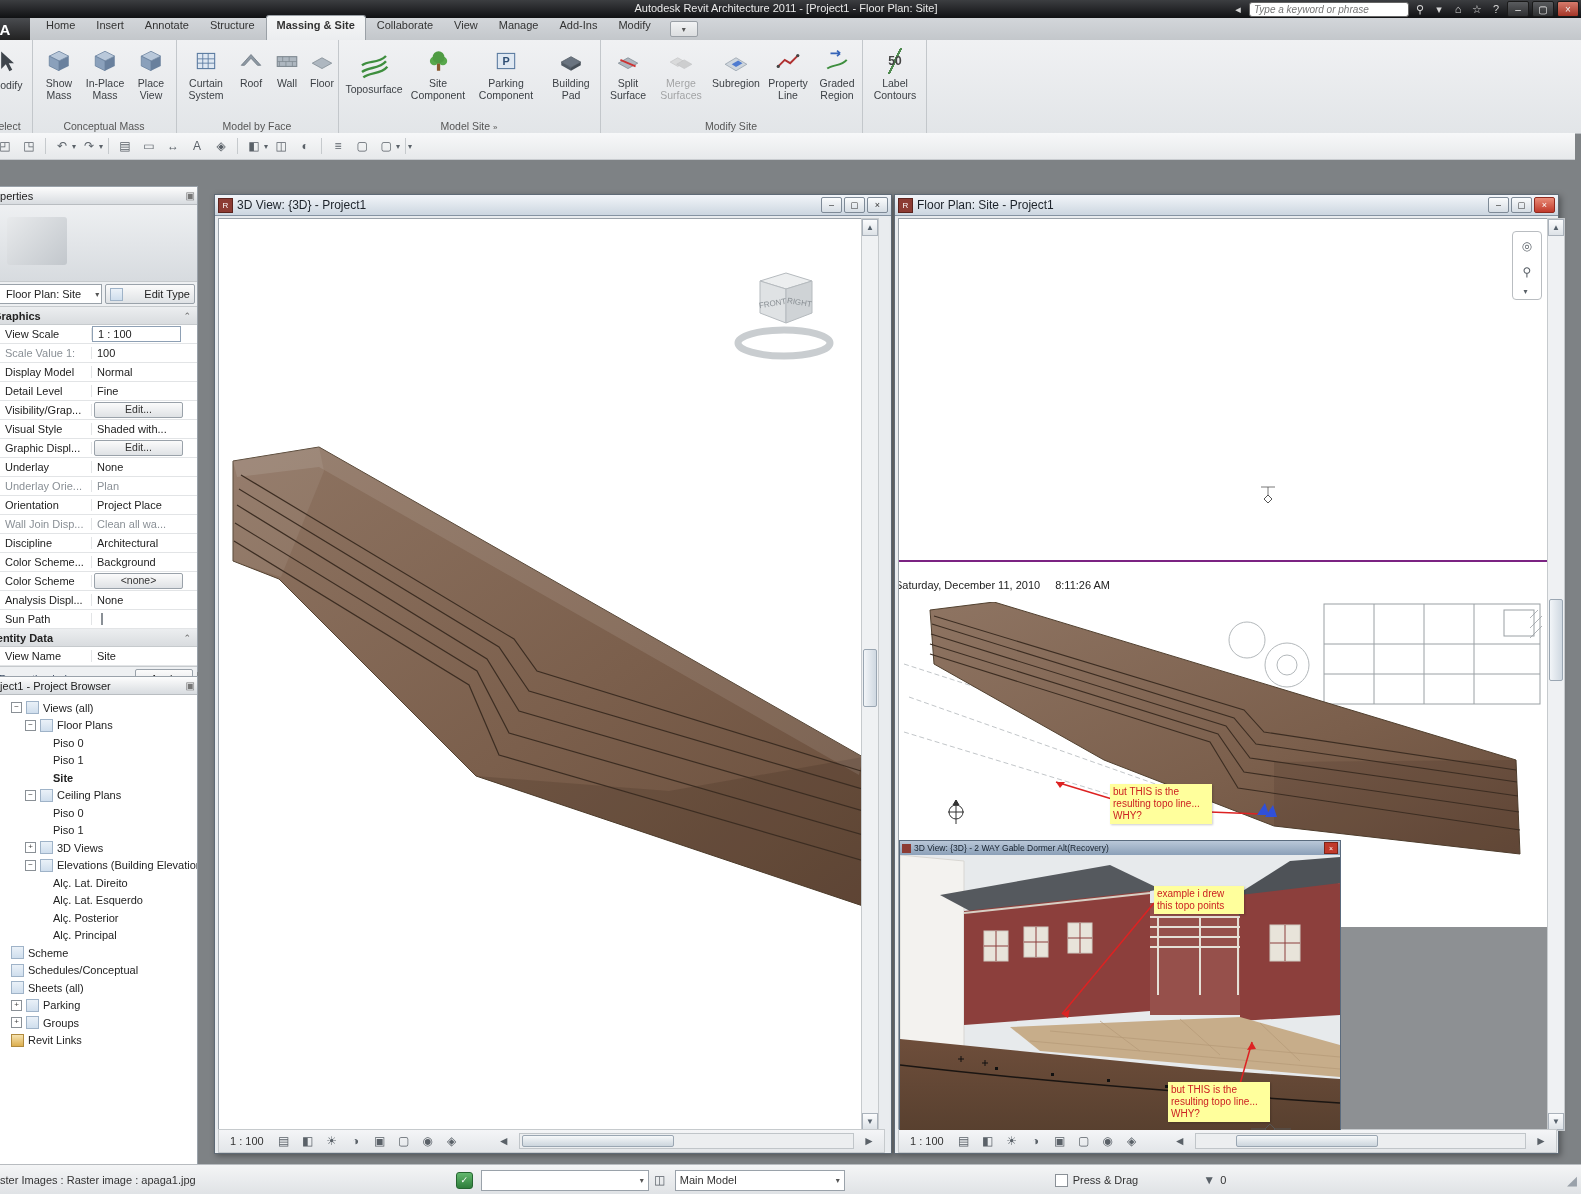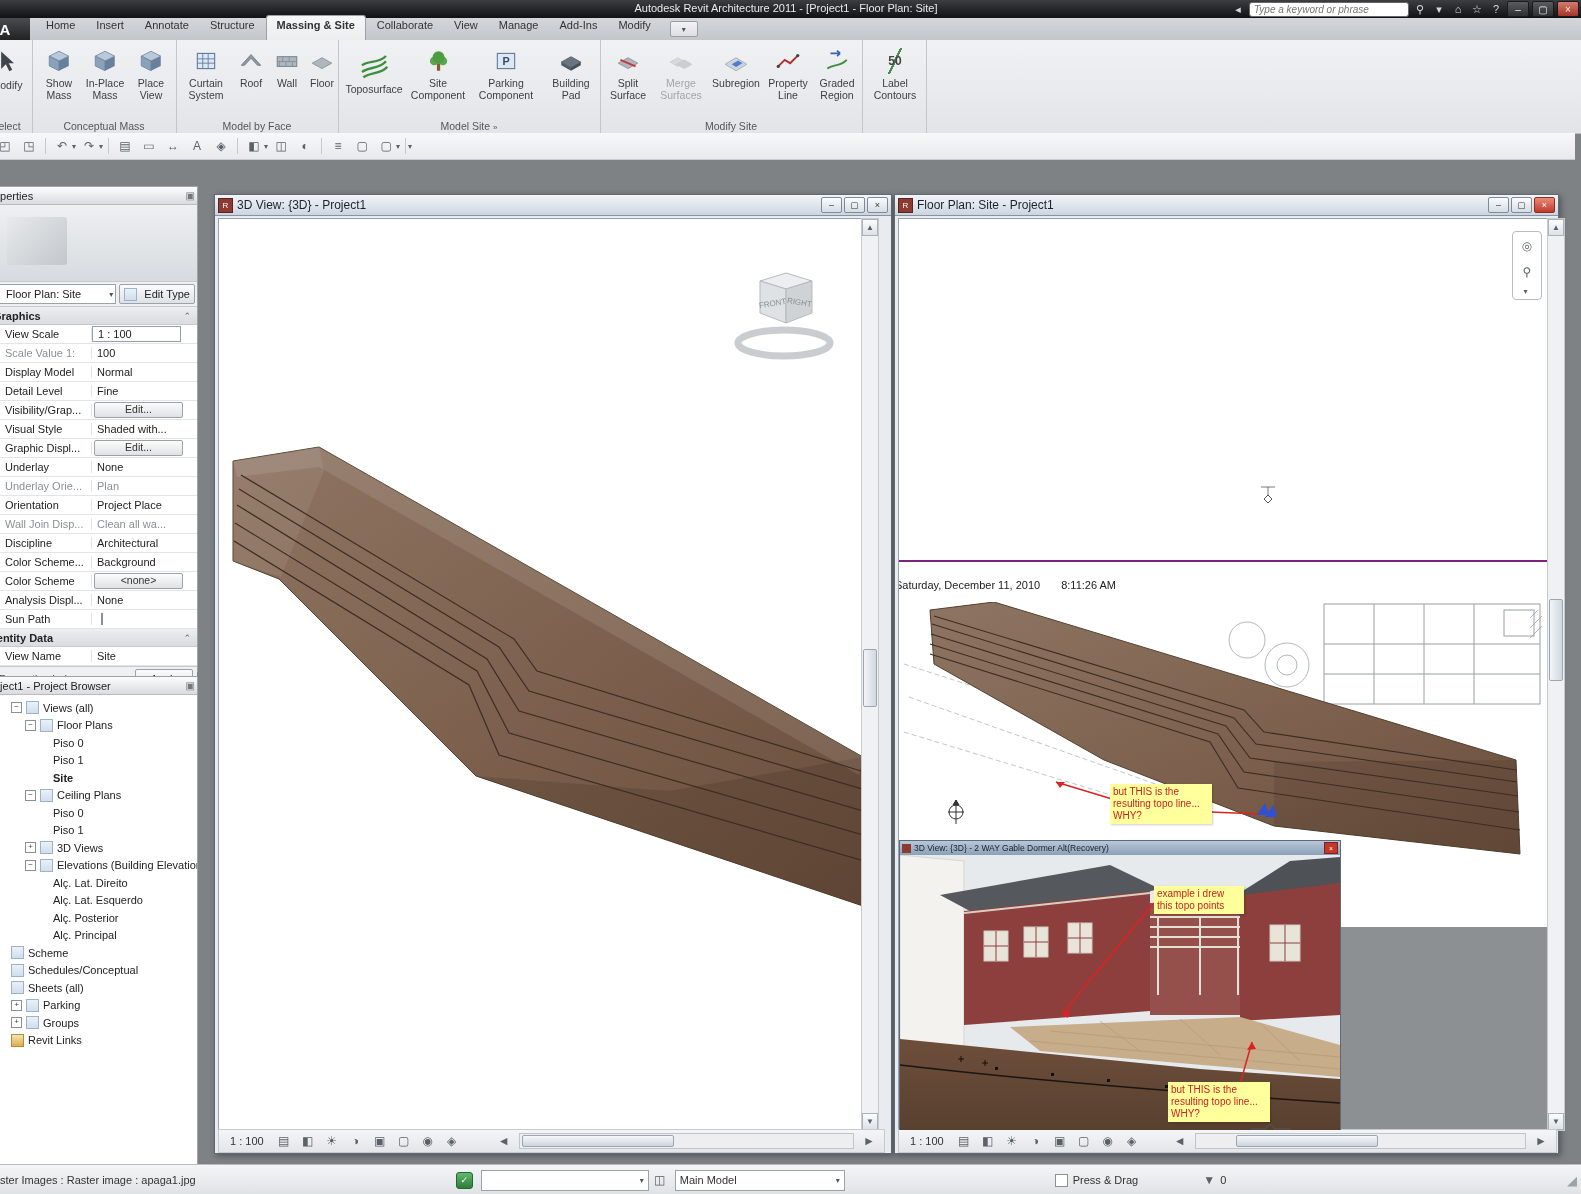--- a/index.html
+++ b/index.html
@@ -402,21 +402,21 @@
     <span class="dockico">▣</span>
   </div>
   <div style="height:76px;background:linear-gradient(#eef0f2,#d7dbdf);border-bottom:1px solid #c6cacd;position:relative">
     <div style="position:absolute;left:26px;top:12px;width:60px;height:48px;background:linear-gradient(135deg,#e8eaec,#c2c7cc);border-radius:3px"></div>
   </div>
   <div class="flex" style="height:24px;background:#eef0f2;border-bottom:1px solid #c6cacd;padding:0 2px;gap:3px">
     <div class="flex" style="flex:1;height:18px;background:#fff;border:1px solid #9aa2aa;padding-left:22px;overflow:hidden;white-space:nowrap">
       <span>Floor Plan: Site</span>
       <span style="margin-left:auto;font-size:8px;color:#555;padding-right:2px">▾</span>
     </div>
-    <div class="flex" style="height:18px;border:1px solid #9aa2aa;border-radius:2px;background:linear-gradient(#fbfbfb,#dfe2e5);padding:0 4px;gap:3px">
+    <div class="flex" style="height:18px;border:1px solid #9aa2aa;border-radius:2px;background:linear-gradient(#fbfbfb,#dfe2e5);padding:0 4px;gap:17px">
       <span class="ticon"></span>
       <span>Edit Type</span>
     </div>
   </div>
 
   <div class="sechead" style="padding-left:12px">
     <span>Graphics</span>
     <span class="chev">⌃</span>
   </div>
   <div class="propgrid">
@@ -679,21 +679,21 @@
 
     <svg class="abs" style="left:356px;top:262px" width="26" height="22">
       <path d="M13 14 L9 18 L13 22 L17 18 Z" fill="none" stroke="#555" stroke-width="1"></path>
       <path d="M13 14 V6 M6 6 H20" stroke="#555" stroke-width="0.8"></path>
     </svg>
 
     <div class="abs" style="left:0;top:341px;width:649px;height:2px;background:#7b2382"></div>
 
     <div class="abs" style="left:-4px;top:360px;white-space:nowrap;font-size:11px">
       <span>Saturday, December 11, 2010</span>
-      <span style="margin-left:18px">8:11:26 AM</span>
+      <span style="margin-left:12px">8:11:26 AM</span>
     </div>
 
     <svg class="abs" style="left:5px;top:383px" width="640" height="528">
       <defs>
         <linearGradient id="gTer2" x1="0" y1="0" x2="1" y2="1">
           <stop offset="0" stop-color="#8e7462"></stop>
             <stop offset="0.6" stop-color="#7b5f4c"></stop>
             <stop offset="1" stop-color="#684d3b"></stop>
         </linearGradient>
       </defs>

